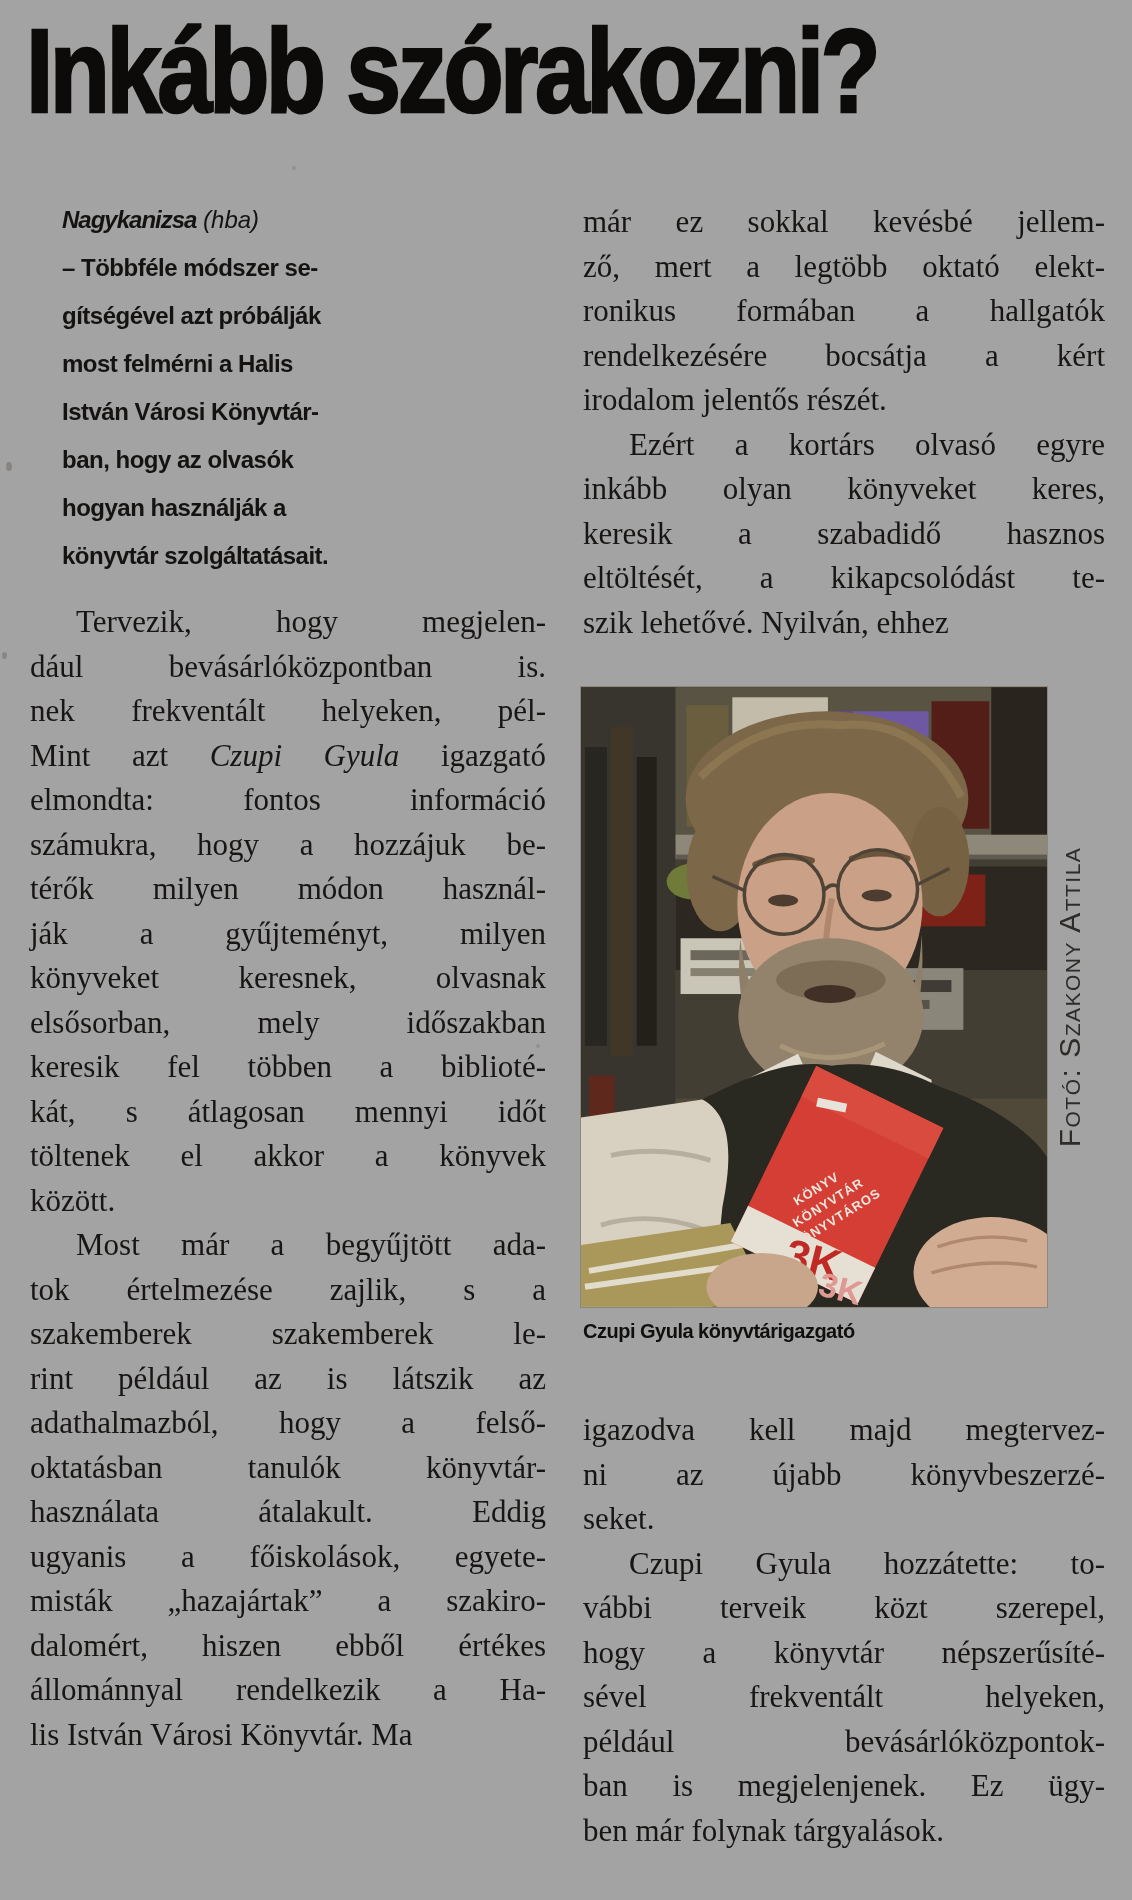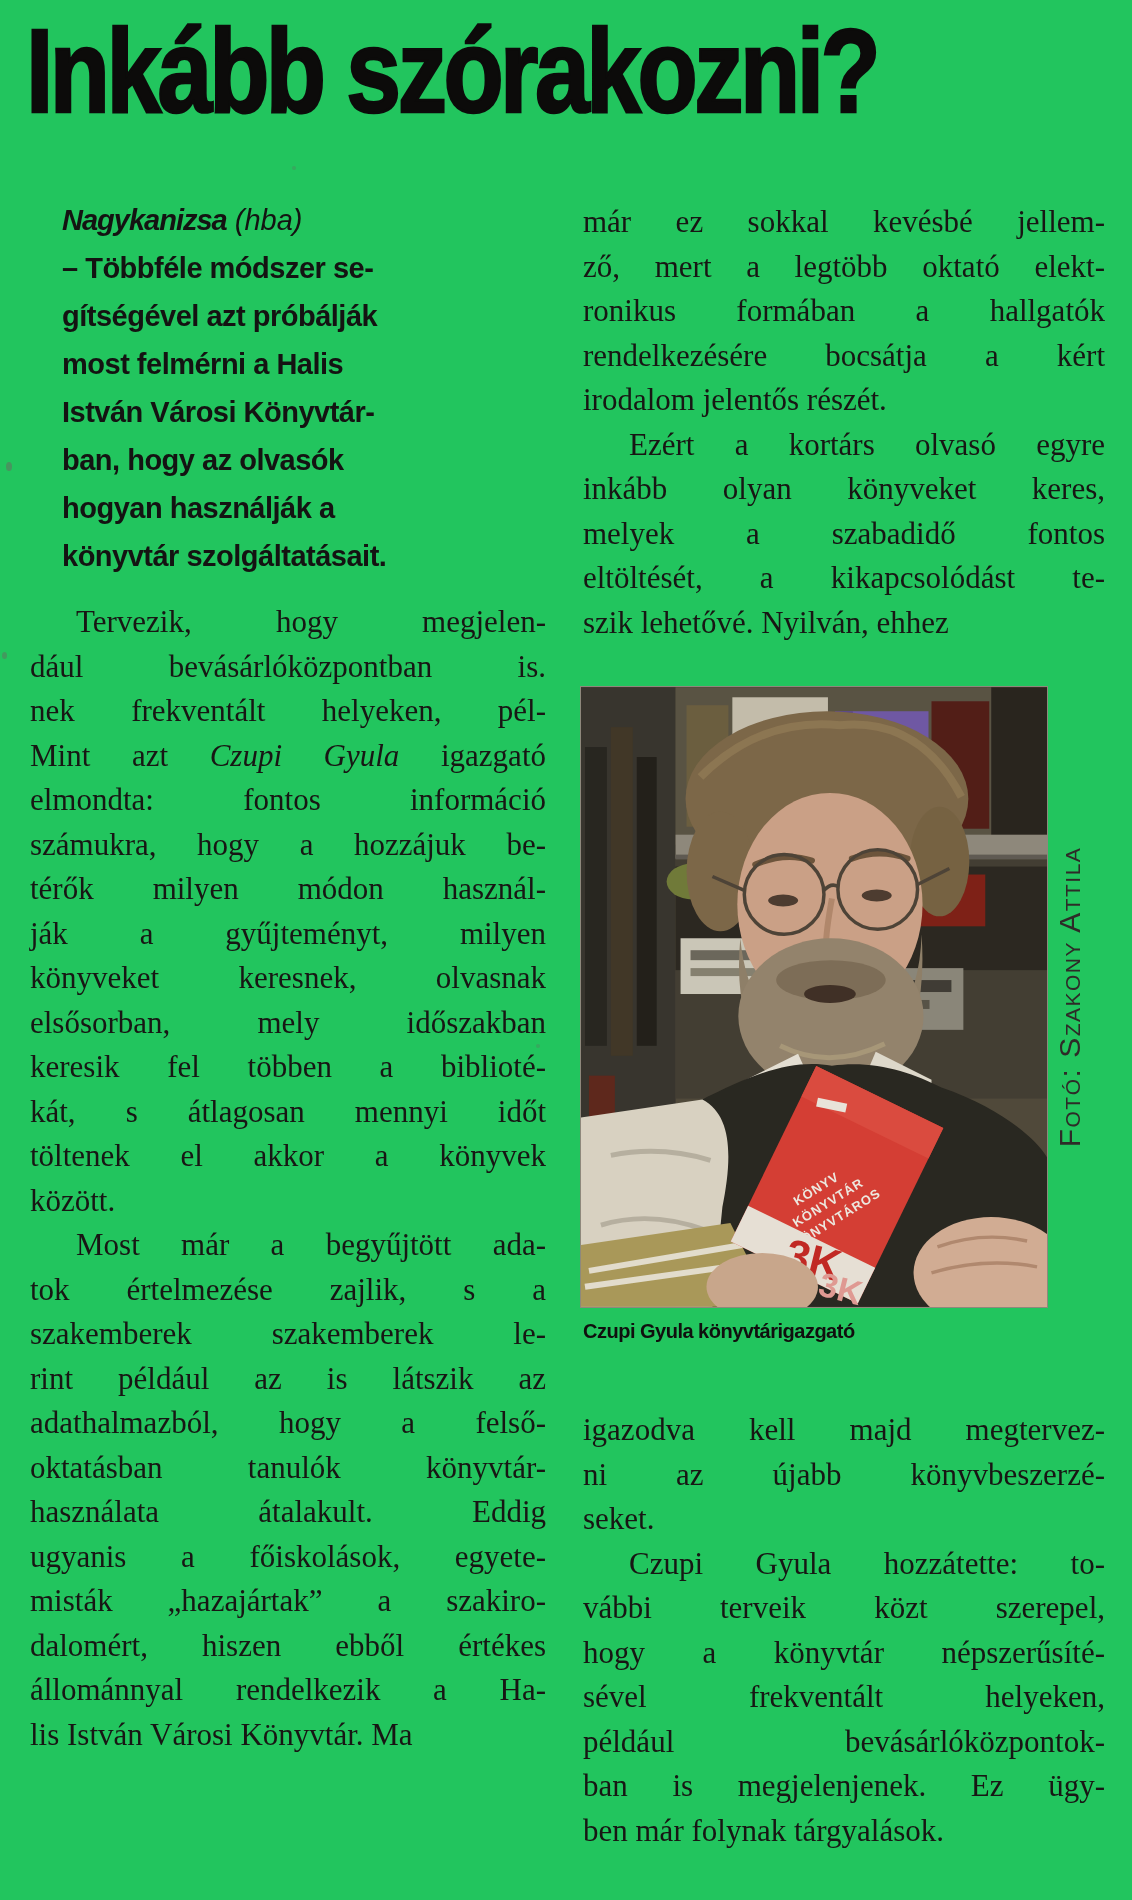--- a/index.html
+++ b/index.html
@@ -1,36 +1,36 @@
 <!DOCTYPE html>
 <html lang="hu"><head>
 <meta charset="utf-8">
 <title>Inkább szórakozni?</title>
 <style>
   html,body { margin:0; padding:0; background:#ffffff; }
   .page {
     position:relative; width:1132px; height:1900px;
-    background:#22c55e; overflow:hidden;
+    background:#a3a3a3; overflow:hidden;
     font-family:"Liberation Serif", serif; color:#151310;
   }
   
   .title {
     position:absolute; left:26px; top:6px; margin:0;
     font-family:"Liberation Sans", sans-serif;
     font-weight:bold; font-size:112px; line-height:1.1;
     letter-spacing:-4px; color:#0c0b0a;
     -webkit-text-stroke:2.5px #0c0b0a;
     transform:scale(0.88,1.06); transform-origin:left top;
     white-space:nowrap;
   }
   
   .lead {
     position:absolute; left:62px; top:196px; width:430px;
     font-family:"Liberation Sans", sans-serif;
-    font-weight:bold; font-size:29px; line-height:48px; color:#141312;
+    font-weight:bold; font-size:24px; line-height:48px; color:#141312;
   }
   .lead-dateline-row { white-space:nowrap; }
   .dateline { font-style:italic; font-weight:bold; letter-spacing:-1px; }
   .byline { font-style:italic; font-weight:normal; }
   .lead-line { white-space:nowrap; letter-spacing:-0.5px; }
   
   .col { position:absolute; font-size:31px;font-family:Liberation Serif, serif; }
   .col .line {
     line-height:44.5px; height:44.5px;
     text-align:justify; text-align-last:justify;
@@ -161,21 +161,21 @@
       <div class="line"><span class="pre">ronikus formában a hallgatók</span><span class="em"></span><span class="post"></span></div>
 
       <div class="line"><span class="pre">rendelkezésére bocsátja a kért</span><span class="em"></span><span class="post"></span></div>
 
       <div class="line end"><span class="pre">irodalom jelentős részét.</span><span class="em"></span><span class="post"></span></div>
 
       <div class="line indent"><span class="pre">Ezért a kortárs olvasó egyre</span><span class="em"></span><span class="post"></span></div>
 
       <div class="line"><span class="pre">inkább olyan könyveket keres,</span><span class="em"></span><span class="post"></span></div>
 
-      <div class="line"><span class="pre">melyek a szabadidő fontos</span><span class="em"></span><span class="post"></span></div>
+      <div class="line"><span class="pre">keresik a szabadidő hasznos</span><span class="em"></span><span class="post"></span></div>
 
       <div class="line"><span class="pre">eltöltését, a kikapcsolódást te-</span><span class="em"></span><span class="post"></span></div>
 
       <div class="line end"><span class="pre">szik lehetővé. Nyilván, ehhez</span><span class="em"></span><span class="post"></span></div>
     </div>
 
   <figure class="photo">
     <svg viewBox="0 0 468 622" xmlns="http://www.w3.org/2000/svg">
 
       <rect width="468" height="622" fill="#4d4637"></rect>

